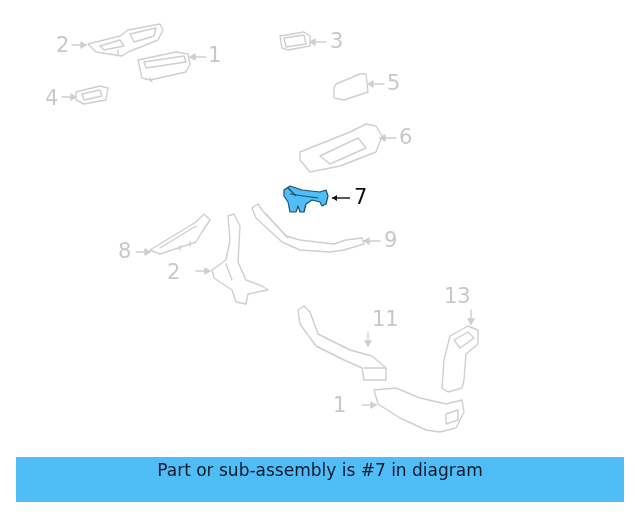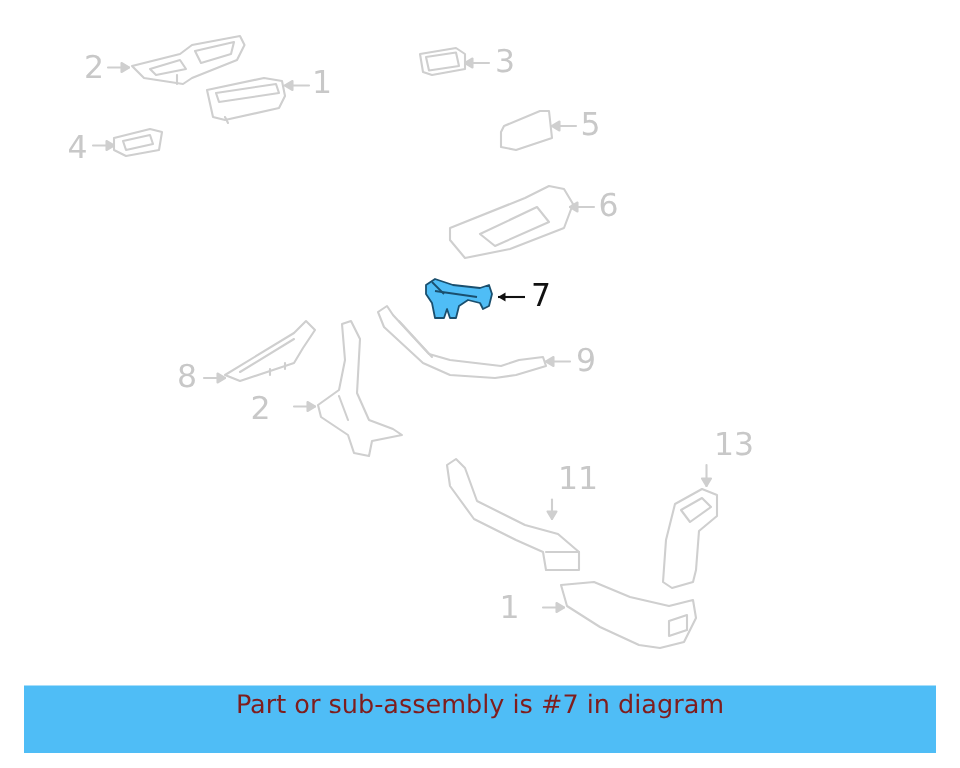--- a/index.html
+++ b/index.html
@@ -1,20 +1,20 @@
 <!DOCTYPE html>
 <html><head>
 <meta charset="utf-8">
 <style>
   html, body { margin: 0; padding: 0; background: #ffffff; }
   body { width: 640px; height: 512px; position: relative; overflow: hidden; font-family: "DejaVu Sans", sans-serif; }
   #diagram { position: absolute; left: 0; top: 0; width: 640px; height: 450px; }
   .callout { position: absolute; font-size: 21px; color: #c8c8c8; line-height: 1; font-family: "DejaVu Sans", sans-serif; }
   .callout.active { color: #111111; }
-  #banner { position: absolute; left: 16px; top: 457px; width: 608px; height: 45px; background: #4fbdf6; text-align: center; color: #7f1d1d; font-size: 17px; line-height: 20px; padding-top: 3px; box-sizing: border-box; }
+  #banner { position: absolute; left: 16px; top: 457px; width: 608px; height: 45px; background: #4fbdf6; text-align: center; color: #0f172a; font-size: 17px; line-height: 20px; padding-top: 3px; box-sizing: border-box; }
   #banner div { white-space: nowrap; }
 </style>
 </head>
 <body>
 
 <svg id="diagram" width="640" height="450" viewBox="0 0 640 450" xmlns="http://www.w3.org/2000/svg">
   <g fill="none" stroke="#cfcfcf" stroke-width="1.4" stroke-linejoin="round" stroke-linecap="round">
 
     <g>
       <path d="M88,44 L120,36 L128,30 L160,24 L163,30 L158,40 L128,52 L122,56 L96,52 Z"></path>
@@ -118,17 +118,17 @@
 <span class="callout" style="left:330px;top:31px;">3</span>
 <span class="callout" style="left:45px;top:88px;">4</span>
 <span class="callout" style="left:387px;top:73px;">5</span>
 <span class="callout" style="left:399px;top:127px;">6</span>
 <span class="callout active" style="left:354px;top:187px;">7</span>
 <span class="callout" style="left:118px;top:241px;">8</span>
 <span class="callout" style="left:384px;top:230px;">9</span>
 <span class="callout" style="left:167px;top:262px;">2</span>
 <span class="callout" style="left:346px;top:309px;margin-left:26px;">11</span>
 <span class="callout" style="left:333px;top:395px;">1</span>
-<span class="callout" style="left:476px;top:286px;">13</span>
+<span class="callout" style="left:444px;top:286px;">13</span>
 
 <div id="banner">
   <div>Part or sub-assembly is #7 in diagram</div>
 </div>
 
 </body></html>

